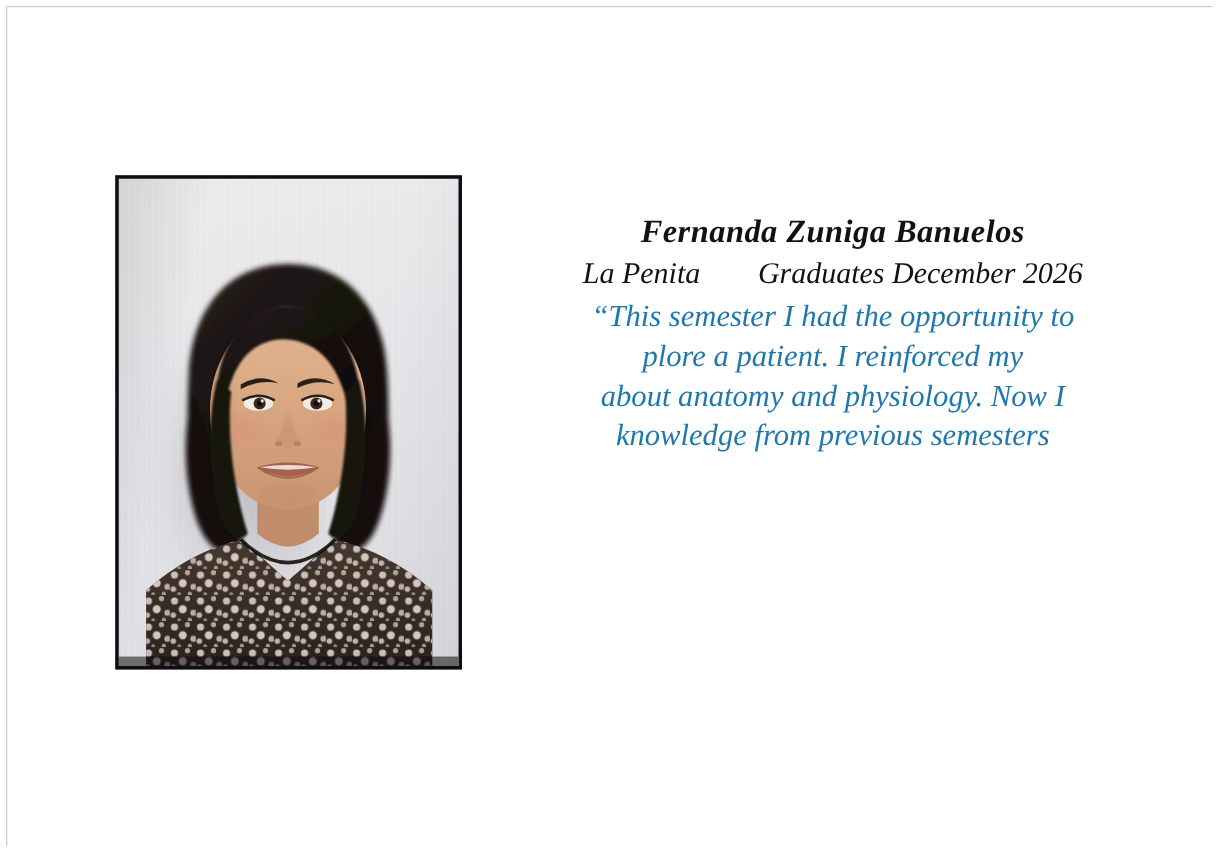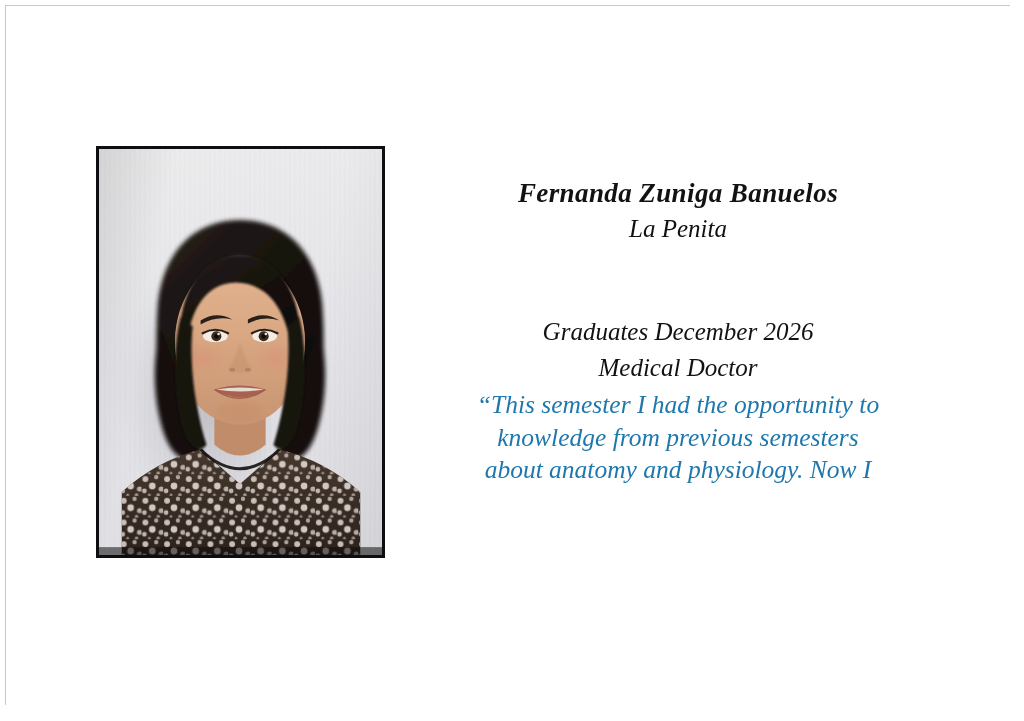--- a/index.html
+++ b/index.html
@@ -68,42 +68,41 @@
   #portrait-svg {
     position: absolute;
     inset: 0;
     width: 100%;
     height: 100%;
   }
 
   
   #text-block {
     position: absolute;
-    left: 408px;
+    left: 424px;
     top: 180px;
     width: 540px;
     text-align: center;
   }
   .name-line {
     font-size: 27px;
     font-weight: bold;
     font-style: italic;
     color: #121212;
     letter-spacing: 0.4px;
     line-height: 1.0;
     margin: 0 0 6px 0;
     white-space: nowrap;
   }
   .meta-row {
     display: flex;
     justify-content: center;
-    align-items: center;
-    gap: 72px;
+    align-items: flex-end;
+    gap: 48px;
     margin: 0 0 4px 0;
-    flex-direction: column;
   }
   .meta-item {
     font-size: 25px;
     font-style: italic;
     color: #121212;
     line-height: 1.25;
     white-space: nowrap;
   }
   .program-line {
     font-size: 25px;
@@ -268,23 +267,23 @@
 
   <div id="text-block">
 
     <div class="name-line">Fernanda Zuniga Banuelos</div>
 
     <div class="meta-row">
       <span class="meta-item">La Penita</span>
       <span class="meta-item">Graduates December 2026</span>
     </div>
 
-    <div class="program-line">Medical Doctor</div>
 
     <div id="quote">
       <span class="qline">“This semester I had the opportunity to</span>
+      <span class="qline">plore a patient. I reinforced my</span>
+      <span class="qline">about anatomy and physiology. Now I</span>
       <span class="qline">knowledge from previous semesters</span>
-      <span class="qline">about anatomy and physiology. Now I</span>
     </div>
 
   </div>
 
 </div>
 
 </body></html>

